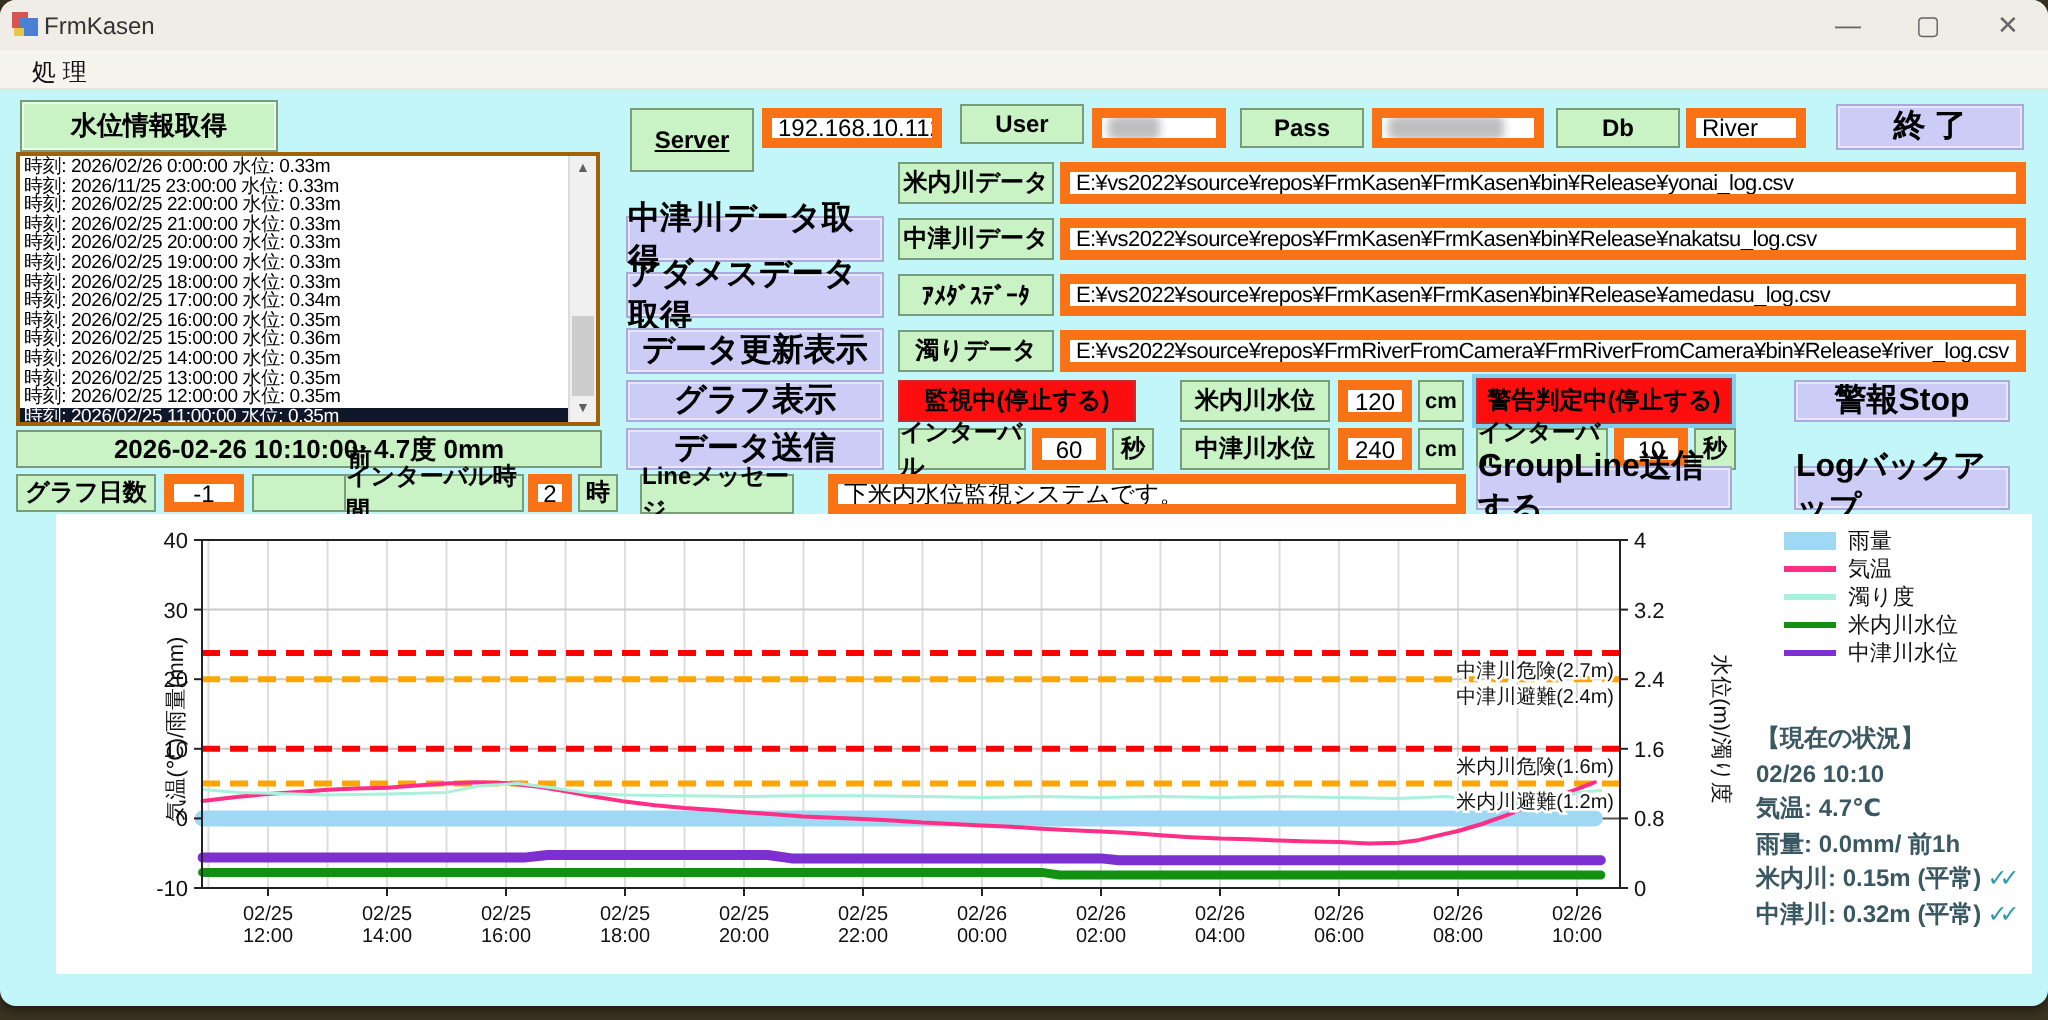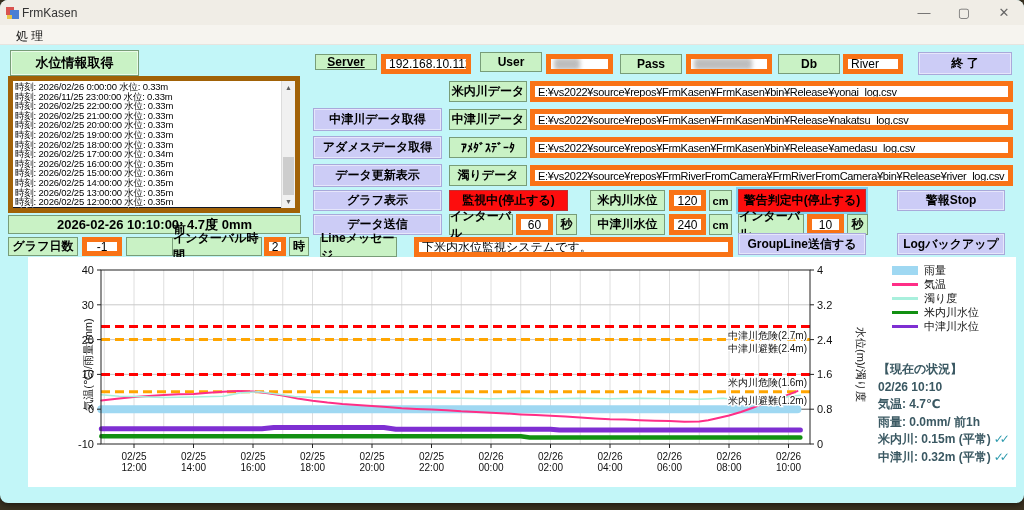--- a/index.html
+++ b/index.html
@@ -13,29 +13,29 @@
   #title-text{font-size:12px;color:#333;margin-left:6px;}
   .winbtn{width:40px;height:25px;display:flex;align-items:center;justify-content:center;
           color:#666;font-size:13px;}
   #menubar{left:0;top:25px;width:1024px;height:20px;background:#f6f4ef;border-bottom:1px solid #e6e4df;}
   #menu-item{position:absolute;left:10px;top:2px;font-size:12px;color:#111;padding:1px 6px;}
   
   .green-label,.green-btn{background:#c9f2c5;border:1px solid #789d78;color:#000;
      display:flex;align-items:center;justify-content:center;font-size:12px;font-weight:bold;}
   .green-btn{cursor:pointer;box-shadow:inset 0 0 0 1px #eafbe8;}
   .lav-btn{background:#ccccf6;border:1px solid #a9a9da;color:#000;display:flex;align-items:center;
-     justify-content:center;font-size:12px;font-weight:bold;box-shadow:inset 0 0 0 1px #e6e6fb;cursor:pointer;}
+     justify-content:center;font-size:16px;font-weight:bold;box-shadow:inset 0 0 0 1px #e6e6fb;cursor:pointer;}
   .red-btn{background:#fd0d0d;border:1px solid #c03030;color:#000;display:flex;align-items:center;
      justify-content:center;font-size:12px;font-weight:bold;cursor:pointer;}
   .tbox{background:#fff;border:5px solid #f97316;color:#000;font-size:12px;display:flex;
      align-items:center;padding:0 3px;overflow:hidden;white-space:nowrap;}
   .tbox.center{justify-content:center;}
   .path{font-size:11px;letter-spacing:-0.3px;}
   
-  #log-list{left:8px;top:76px;width:292px;height:137px;background:#fff;border:5px solid #a16207;
+  #log-list{left:8px;top:76px;width:292px;height:137px;background:#fff;border:2px solid #a16207;
      font-size:9.5px;line-height:9.6px;color:#000;overflow:hidden;padding-top:1px;}
   .log-row{padding-left:2px;white-space:nowrap;letter-spacing:-0.2px;}
   .log-row.selected{background:#0f172a;color:#fff;}
   #log-scroll{position:absolute;right:0;top:0;width:13px;height:100%;background:#f0f0f0;border-left:1px solid #dcdcdc;}
   #log-scroll .arr{position:absolute;left:0;width:13px;height:13px;color:#606060;font-size:7px;
      display:flex;align-items:center;justify-content:center;}
   #log-thumb{position:absolute;left:1px;width:11px;top:60%;height:30%;background:#cdcdcd;}
   
   #chart-panel{left:28px;top:257px;width:988px;height:230px;background:#fff;}
   #chart-svg{position:absolute;left:0;top:0;}
@@ -68,21 +68,21 @@
     <span class="winbtn">▢</span>
     <span class="winbtn">✕</span>
   </div>
 
   <div class="abs" id="menubar">
     <span id="menu-item">処 理</span>
   </div>
 
   <div class="abs green-btn" style="left:10px;top:50px;width:129px;height:26px;font-size:13px;">水位情報取得</div>
 
-  <div class="abs green-label" style="left:315px;top:54px;width:62px;height:16px;text-decoration:underline;">Server</div>
+  <div class="abs green-label" style="left:315px;top:54px;width:62px;height:32px;text-decoration:underline;">Server</div>
   <div class="abs tbox" style="left:381px;top:54px;width:90px;height:20px;">192.168.10.112</div>
   <div class="abs green-label" style="left:480px;top:52px;width:62px;height:20px;">User</div>
   <div class="abs tbox" style="left:546px;top:54px;width:67px;height:20px;">
         <span class="blur-smudge" style="width:26px"></span>
       </div>
   <div class="abs green-label" style="left:620px;top:54px;width:62px;height:20px;">Pass</div>
   <div class="abs tbox" style="left:686px;top:54px;width:86px;height:20px;">
         <span class="blur-smudge" style="width:58px"></span>
       </div>
   <div class="abs green-label" style="left:778px;top:54px;width:62px;height:20px;">Db</div>

